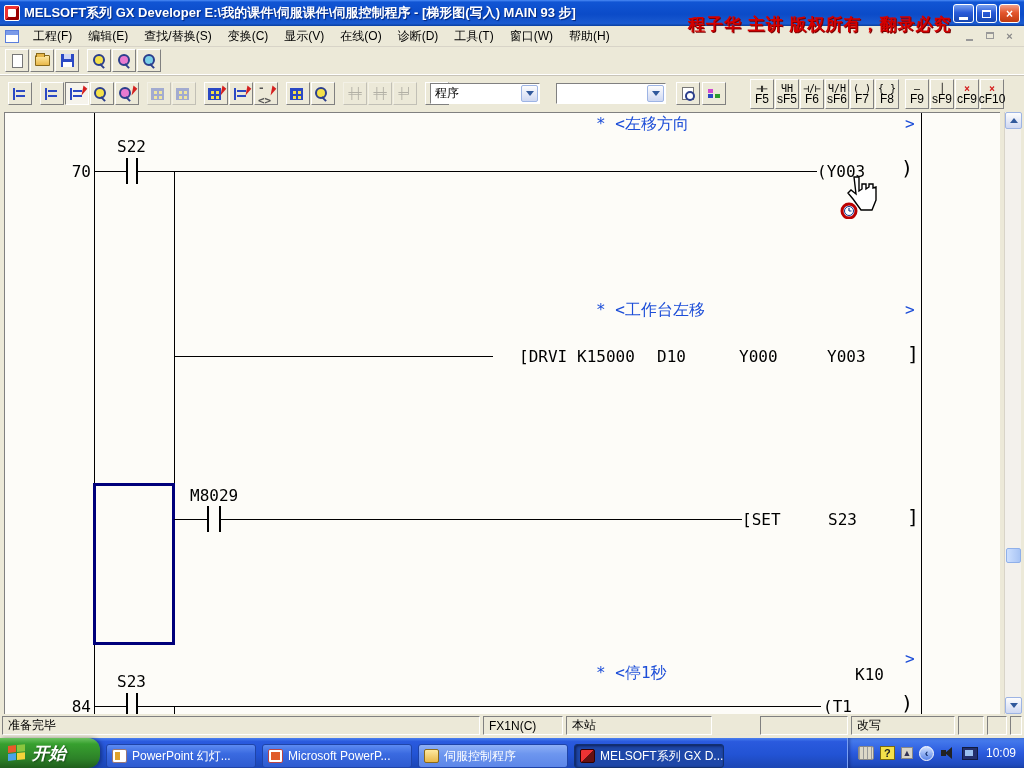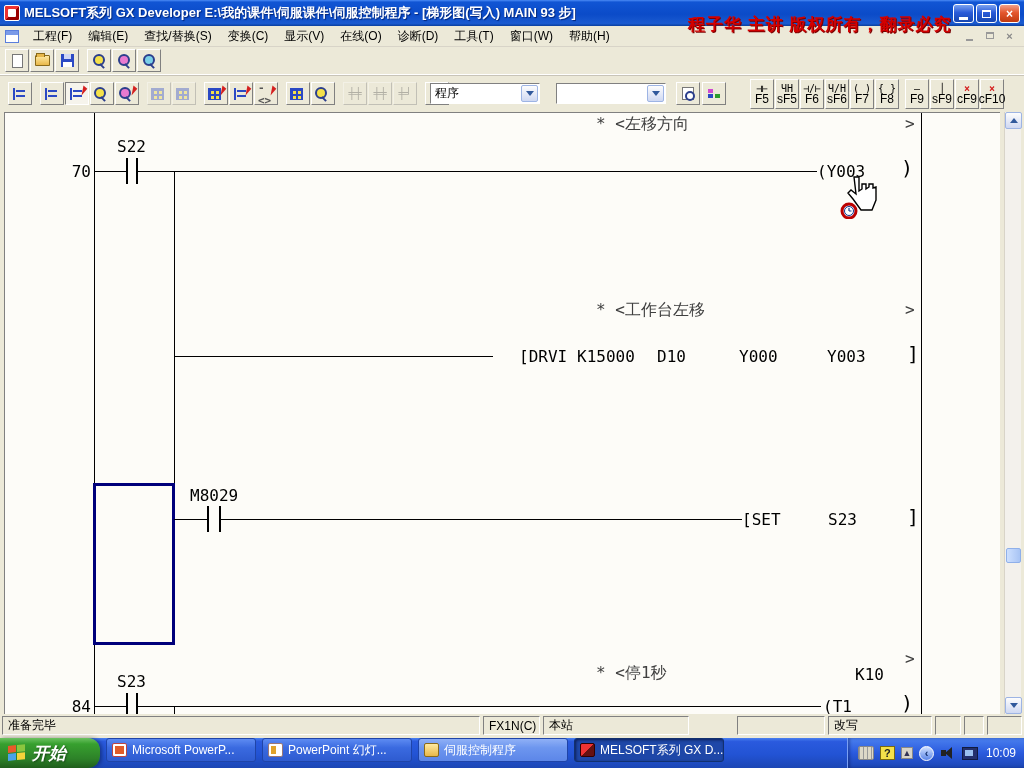--- a/index.html
+++ b/index.html
@@ -95,41 +95,41 @@
 
   
   .ladder { position:absolute; left:0px; top:112px; width:1024px; height:602px; background:#ece9d8; }
   .ladder-inner { position:absolute; left:4px; top:0px; width:996px; height:602px; background:#fdfcf8;
     border-left:1px solid #808080; border-top:1px solid #808080; overflow:hidden;
     font-family:"DejaVu Sans Mono",monospace; font-size:16px; color:#000; }
   .hline { position:absolute; height:1px; background:#000; }
   .vline { position:absolute; width:1px; background:#000; }
   .cbar  { position:absolute; width:2px; height:26px; background:#000; }
   .ltext { position:absolute; white-space:nowrap; }
-  .green { color:#404040; }
+  .green { color:#1d4ed8; }
   .bracket { font-size:20px; line-height:20px; }
   .sel-box { position:absolute; border:3px solid #00007b; background:transparent; }
 
   
   .vscroll { position:absolute; right:3px; top:0px; width:17px; height:602px; background:#f3f1ec; border-left:1px solid #d8d4c8;}
   .sbtn { position:absolute; left:0; width:17px; height:17px; background:linear-gradient(180deg,#fdfdfd,#cfd8f2);
     border:1px solid #9db4e4; border-radius:2px; display:flex; align-items:center; justify-content:center; }
   .sthumb { position:absolute; left:1px; width:15px; height:15px; background:linear-gradient(90deg,#cde0ff,#a8c4f4); border:1px solid #8fb0ea; border-radius:2px; }
 
   
   .cursor { position:absolute; z-index:20; }
 
   
   .statusbar { position:absolute; left:0; top:714px; width:1024px; height:24px; background:#ece9d8;
     display:flex; align-items:stretch; padding:2px 2px 3px 2px; gap:3px; font-size:12px; }
   .spanel { border:1px solid; border-color:#808080 #fff #fff #808080; padding:1px 5px; display:flex; align-items:center; white-space:nowrap; overflow:hidden;}
 
   
   .taskbar { position:absolute; left:0; top:738px; width:1024px; height:30px;
-    background:linear-gradient(180deg,#4a80ef 0%,#2a5ade 12%,#2253d4 55%,#1c46b4 100%); display:flex; align-items:flex-start; }
+    background:linear-gradient(180deg,#4a80ef 0%,#2a5ade 12%,#2253d4 55%,#1c46b4 100%); display:flex; align-items:flex-end; }
   .startbtn { height:30px; width:100px; border-radius:0 12px 12px 0;
     background:linear-gradient(180deg,#6cc261 0%,#37a02f 20%,#2d8128 70%,#1f5e1c 100%);
     display:flex; align-items:center; gap:6px; padding-left:8px; color:#fff; font-size:17px; font-style:italic; font-weight:bold;
     text-shadow:1px 1px 2px #1a4a18; box-shadow:2px 0 4px rgba(0,0,20,.4); }
   .winflag { width:18px; height:16px; display:grid; grid-template-columns:8px 8px; grid-template-rows:7px 7px; gap:1px; transform:skewY(-6deg); }
   .winflag i:nth-child(1){background:#e85a2a;} .winflag i:nth-child(2){background:#8bc63f;}
   .winflag i:nth-child(3){background:#4aa3e8;} .winflag i:nth-child(4){background:#f5d33a;}
   .task { height:24px; width:150px; margin-left:6px; border-radius:3px; padding:0 5px; display:flex; align-items:center; gap:5px;
     background:linear-gradient(180deg,#5d8bf2,#3a6ae0 40%,#2e5bd0); border:1px solid #1f44a8; color:#fff; font-size:12px; white-space:nowrap; overflow:hidden; }
   .task.lighter { background:linear-gradient(180deg,#8fb0f6,#6d96ef 40%,#5c86e8); }
@@ -458,47 +458,47 @@
         </div>
       <div class="sthumb" style="top:436px;"></div>
       <div class="sbtn" style="bottom:0;">
           <div class="arr-down"></div>
         </div>
     </div>
   </div>
 
   <div class="statusbar">
     <div class="spanel" style="width:478px;">准备完毕</div>
-    <div class="spanel" style="width:57px;">FX1N(C)</div>
+    <div class="spanel" style="width:80px;">FX1N(C)</div>
     <div class="spanel" style="width:146px;">本站</div>
     <div style="width:42px;"></div>
     <div class="spanel" style="width:88px;"></div>
     <div class="spanel" style="width:104px;">改写</div>
     <div class="spanel" style="width:26px;"></div>
     <div class="spanel" style="width:20px;"></div>
     <div class="spanel" style="flex:1;"></div>
   </div>
 
   <div class="taskbar">
     <div class="startbtn">
       <div class="winflag">
           <i></i>
           <i></i>
           <i></i>
           <i></i>
         </div>
       <span>开始</span>
     </div>
     <div class="task">
+      <div class="ticon ppt2"></div>
+      <span>PowerPoint 幻灯...</span>
+    </div>
+    <div class="task">
       <div class="ticon ppt"></div>
       <span>Microsoft PowerP...</span>
-    </div>
-    <div class="task">
-      <div class="ticon ppt2"></div>
-      <span>PowerPoint 幻灯...</span>
     </div>
     <div class="task lighter">
       <div class="ticon folder"></div>
       <span>伺服控制程序</span>
     </div>
     <div class="task pressed">
       <div class="ticon gx"></div>
       <span>MELSOFT系列 GX D...</span>
     </div>
     <div class="tray">

